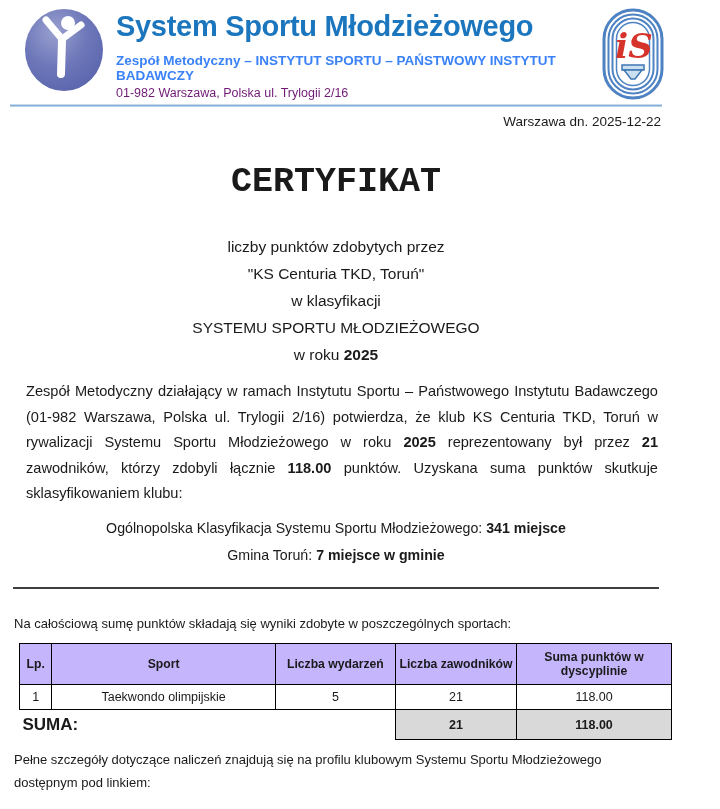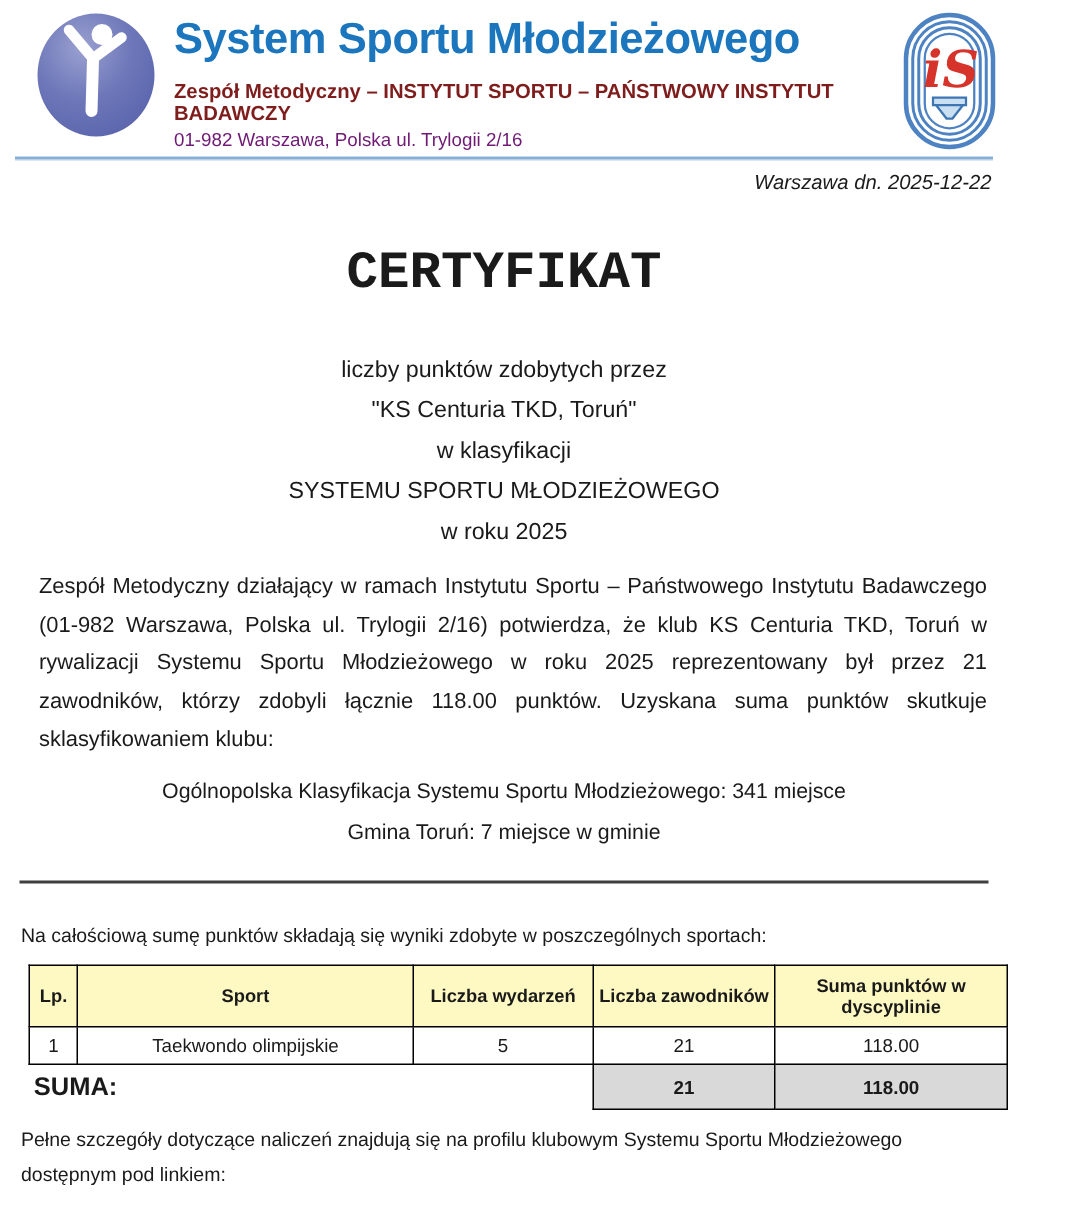--- a/index.html
+++ b/index.html
@@ -9,54 +9,54 @@
     font-family:"Liberation Sans", sans-serif;
     color:#1a1a1a;
   }
   .page { width:672px; height:809px; padding-top:6px; }
 
   
   .header { display:flex; align-items:flex-start; padding:2px 6px 0 24px; height:96px; }
   .logo-left { width:80px; height:84px; flex:0 0 80px; }
   .header-text { margin-left:12px; flex:1 1 auto; padding-top:2px; }
   .header-title { color:#1B76BE; font-size:29px; font-weight:bold; letter-spacing:-0.3px; }
-  .header-subtitle { color:#7f1d1d; font-size:13.5px; font-weight:bold; margin-top:10px; }
+  .header-subtitle { color:#3b82f6; font-size:13.5px; font-weight:bold; margin-top:10px; }
   .header-address { color:#701a75; font-size:12.5px; margin-top:3px; }
   .logo-right { width:62px; height:92px; flex:0 0 62px; margin-right:2px; }
 
   .rule-blue { margin:2px 10px 0 10px; height:3px;
     background:linear-gradient(#c9dcef 0 33%, #86AFD7 33% 75%, #b9d2e8 75% 100%); }
 
-  .date-line { text-align:right; margin:7px 11px 0 0; font-size:13.5px;font-style:italic; }
+  .date-line { text-align:right; margin:7px 11px 0 0; font-size:13.5px; }
 
   
   .cert-title { text-align:center; font-size:35px; font-weight:bold; margin-top:33px; letter-spacing:0px;font-family:Liberation Mono, monospace; }
 
   .intro { text-align:center; margin-top:31px; font-size:15.5px; line-height:27px; }
 
   .paragraph { margin:11px 14px 0 26px; font-size:14.6px; line-height:25.6px; text-align:justify; }
 
   .rankings { text-align:center; margin-top:8px; font-size:14.2px; line-height:27.5px; }
 
   .rule-dark { margin:17px 13px 0 13px; border-top:2px solid #3F3F3F; }
 
   .sports-note { margin:27px 14px 0 14px; font-size:13px; }
 
   
   table.sports { border-collapse:collapse; margin:12px 0 0 19px; table-layout:fixed; }
   table.sports th, table.sports td { border:1px solid #000; text-align:center; }
-  table.sports th { background:#fef9c3; font-size:12.2px; font-weight:bold; padding:6px 3px; }
+  table.sports th { background:#c4b5fd; font-size:12.2px; font-weight:bold; padding:6px 3px; }
   table.sports td { font-size:12.5px; padding:5px 3px; }
   tr.summary td { font-weight:bold; }
   tr.summary td.nob { border:none; text-align:left; padding-right:8px; font-size:17px; }
   tr.summary td.sum { background:#D9D9D9; }
 
   .footer { margin:9px 14px 0 14px; font-size:13px; line-height:22.5px; }
 
-  b { font-weight:normal; }
+  b { font-weight:bold; }
 </style>
 </head>
 <body>
 
 <div class="page">
 
   <div class="header">
     <div class="logo-left">
       <svg viewBox="0 0 80 84" width="80" height="84" aria-hidden="true">
         <defs>

